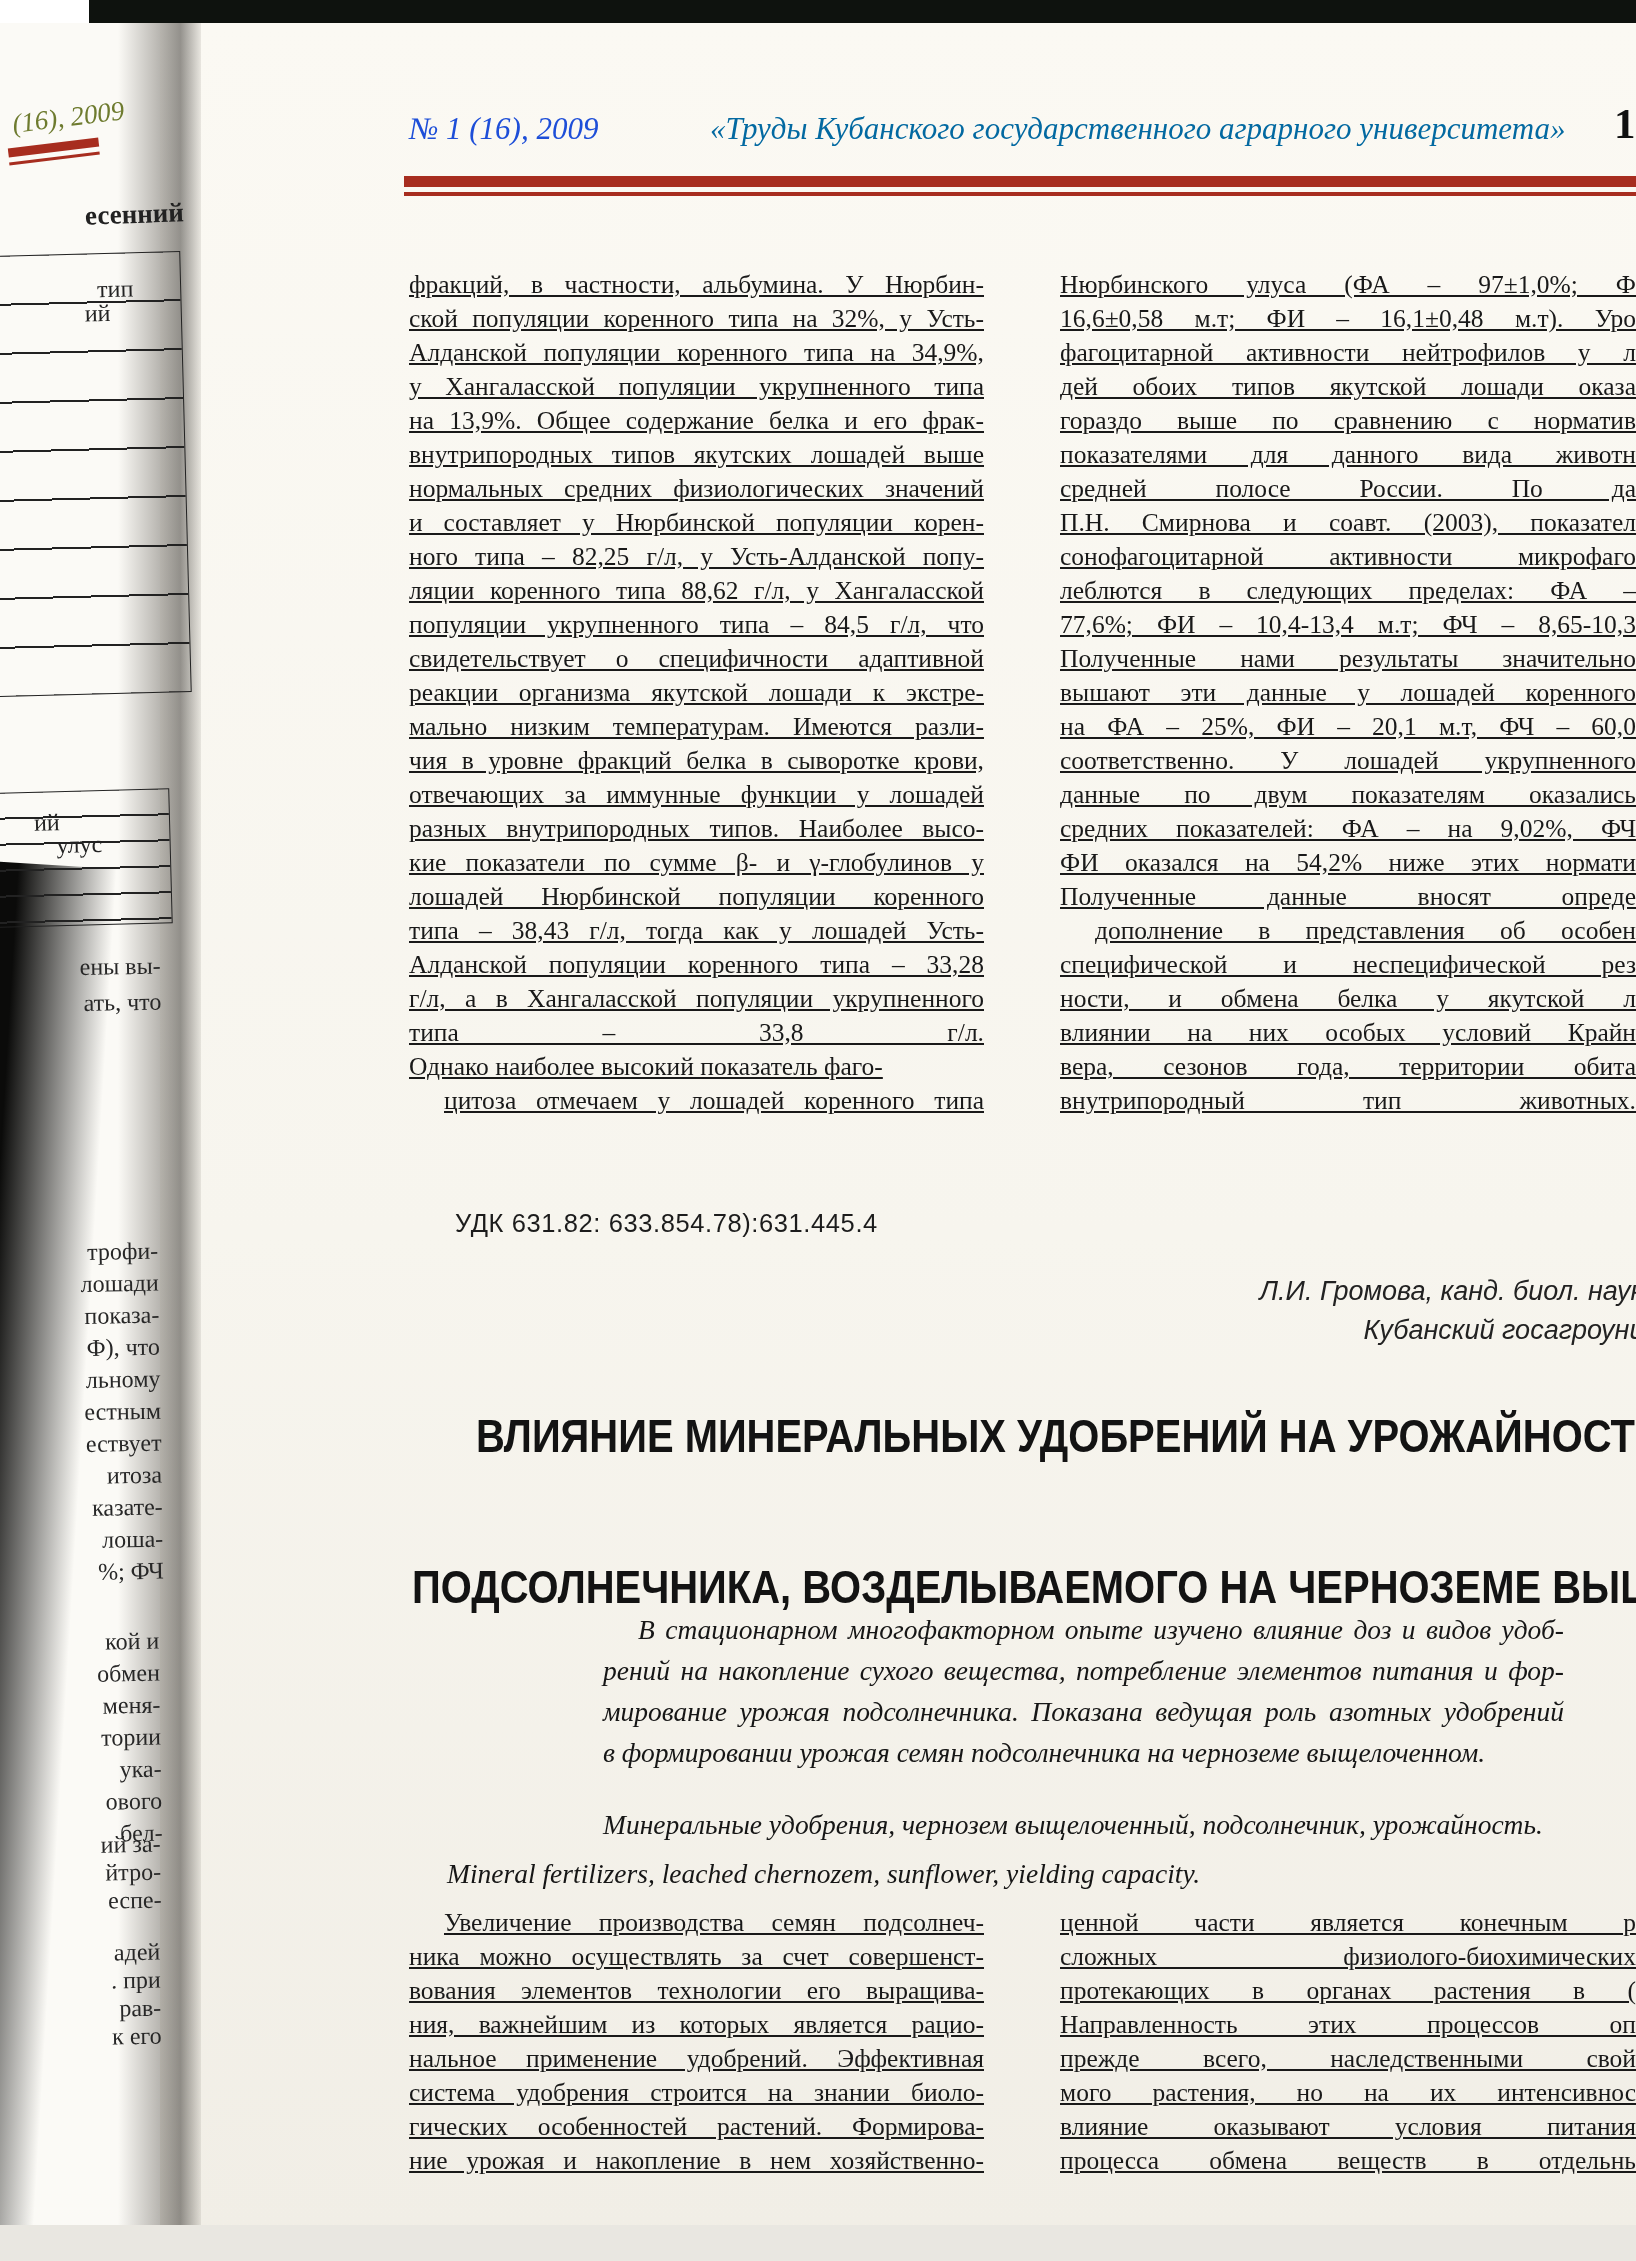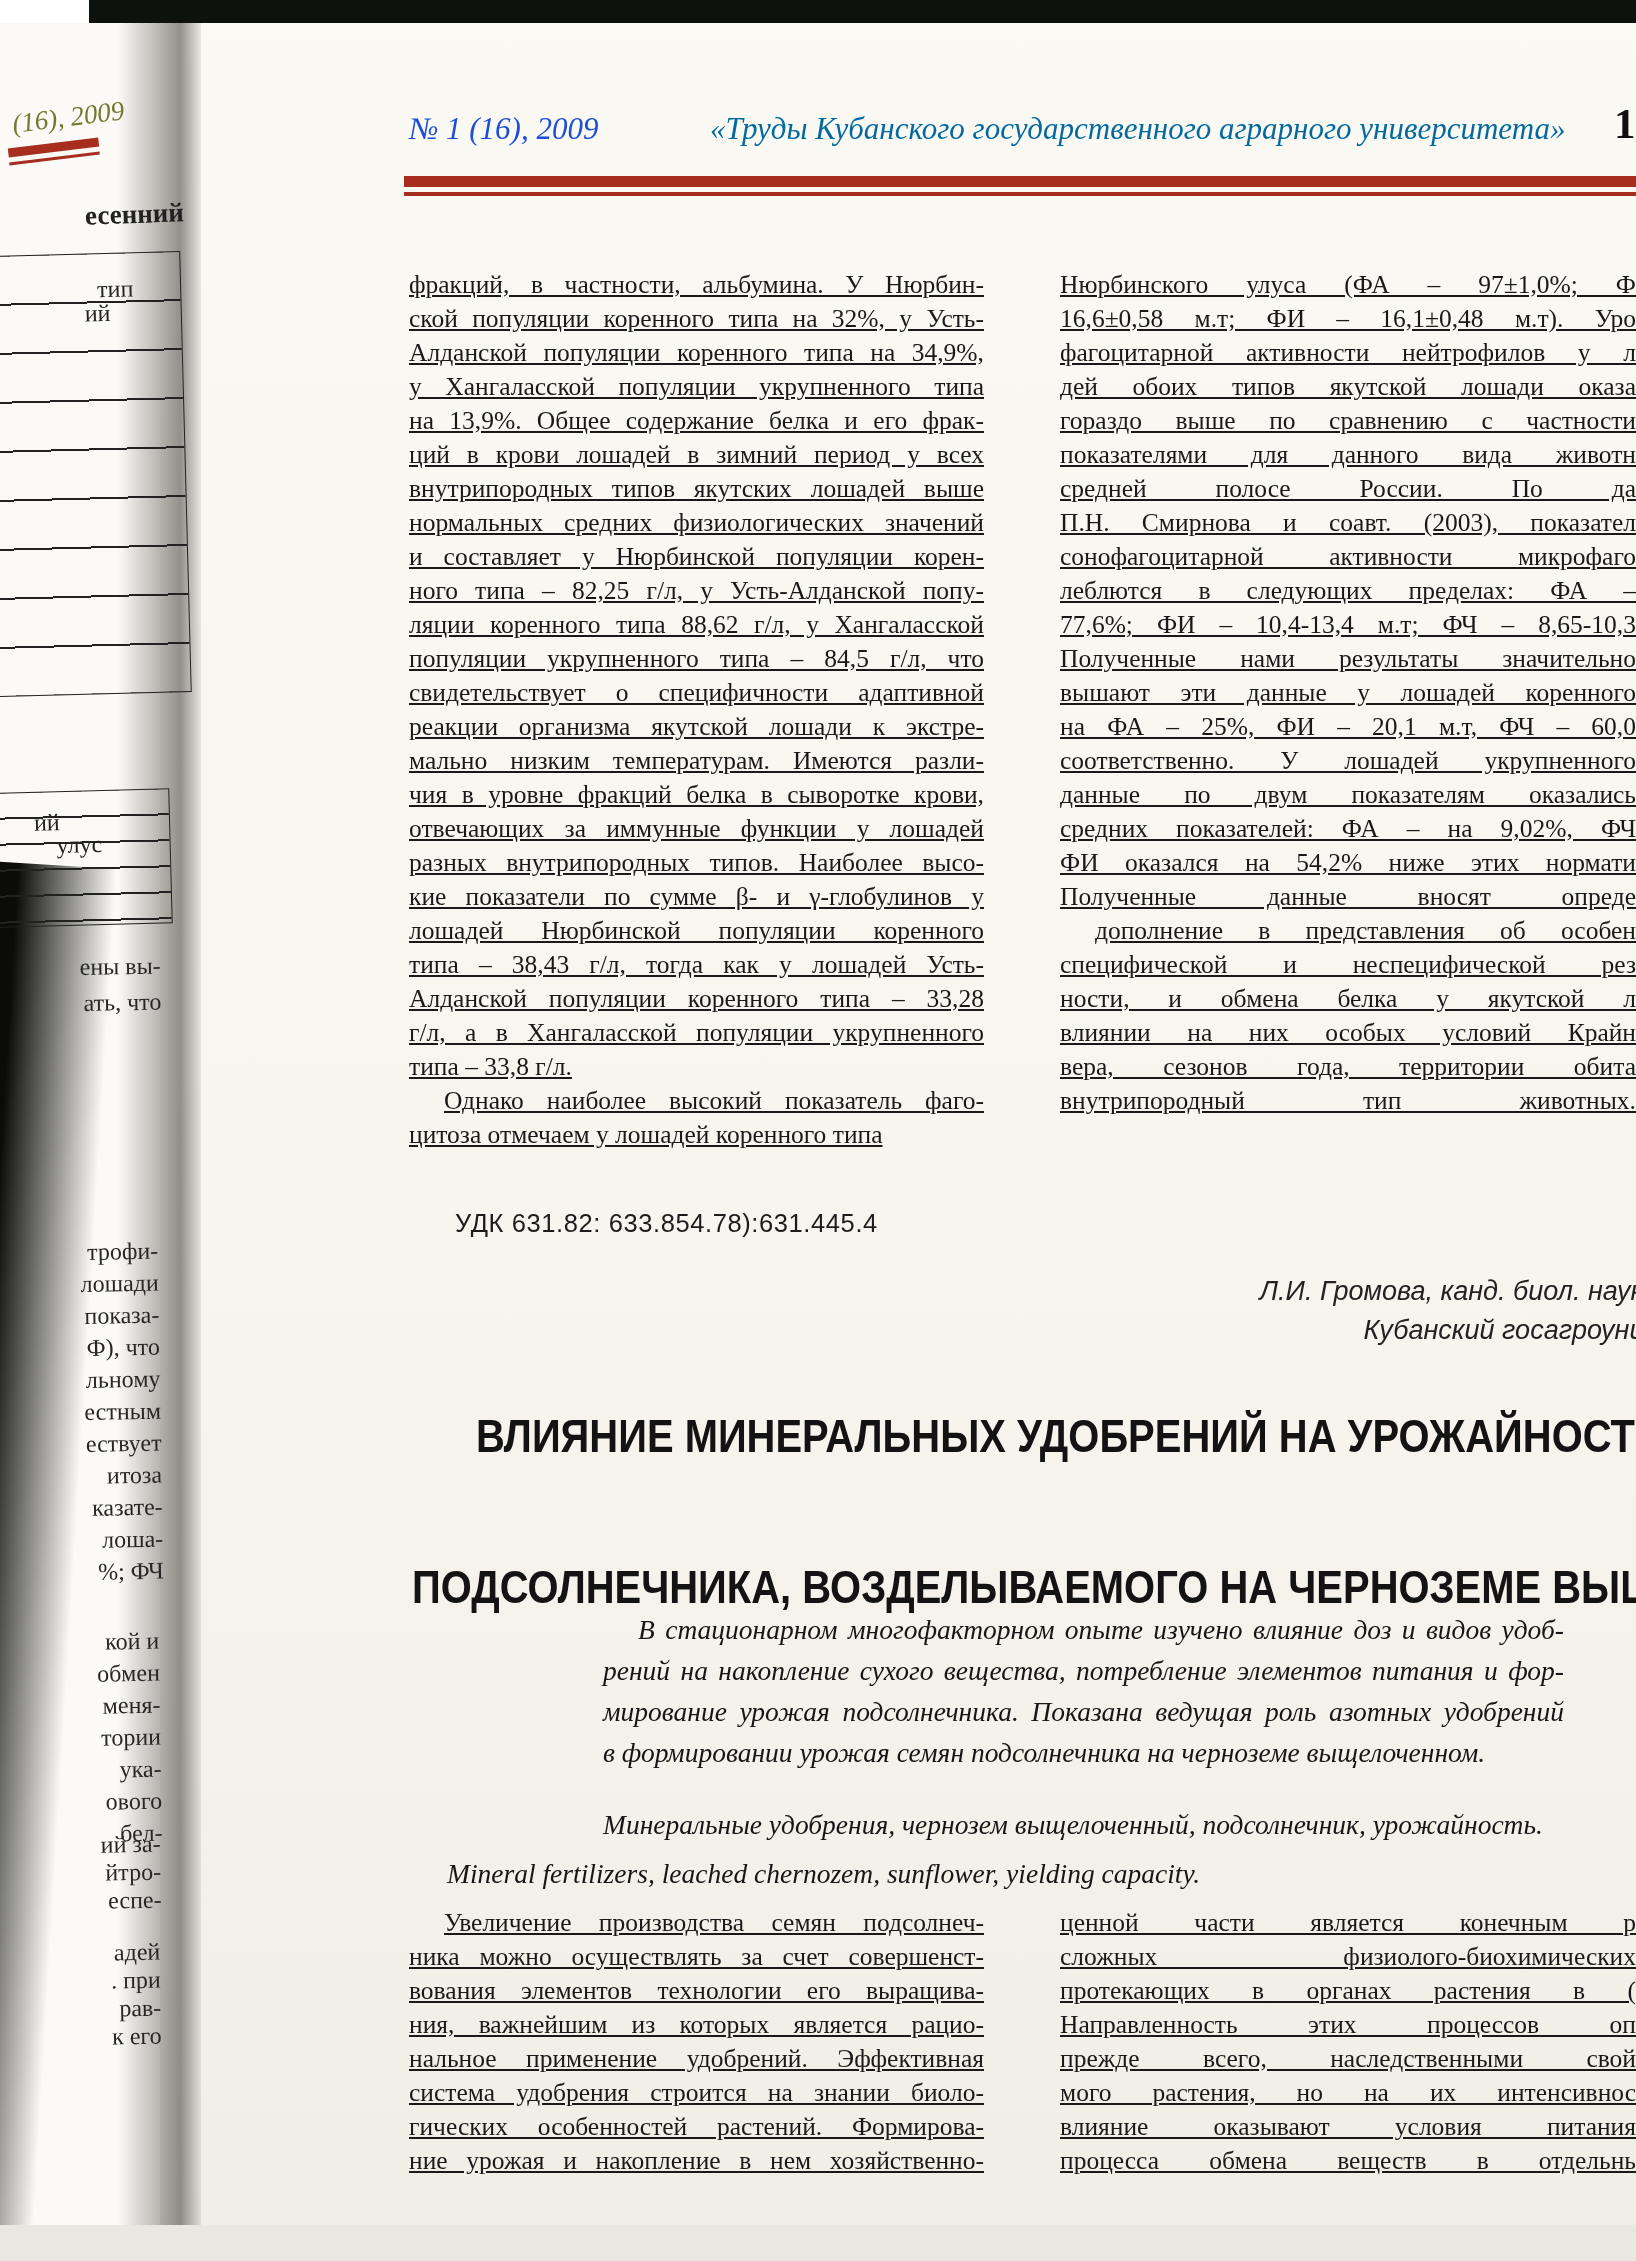--- a/index.html
+++ b/index.html
@@ -158,21 +158,20 @@
       <div class="line">рав-</div>
       <div class="line">к его</div>
     </div>
 
   <div class="abs col prev-left">
       <div class="line">фракций, в частности, альбумина. У Нюрбин-</div>
       <div class="line">ской популяции коренного типа на 32%, у Усть-</div>
       <div class="line">Алданской популяции коренного типа на 34,9%,</div>
       <div class="line">у Хангаласской популяции укрупненного типа</div>
       <div class="line">на 13,9%. Общее содержание белка и его фрак-</div>
-      <div class="line">ций в крови лошадей в зимний период у всех</div>
       <div class="line">внутрипородных типов якутских лошадей выше</div>
       <div class="line">нормальных средних физиологических значений</div>
       <div class="line">и составляет у Нюрбинской популяции корен-</div>
       <div class="line">ного типа – 82,25 г/л, у Усть-Алданской попу-</div>
       <div class="line">ляции коренного типа 88,62 г/л, у Хангаласской</div>
       <div class="line">популяции укрупненного типа – 84,5 г/л, что</div>
       <div class="line">свидетельствует о специфичности адаптивной</div>
       <div class="line">реакции организма якутской лошади к экстре-</div>
       <div class="line">мально низким температурам. Имеются разли-</div>
       <div class="line">чия в уровне фракций белка в сыворотке крови,</div>
@@ -185,21 +184,21 @@
       <div class="line">г/л, а в Хангаласской популяции укрупненного</div>
       <div class="line">типа – 33,8 г/л.</div>
       <div class="line">Однако наиболее высокий показатель фаго-</div>
       <div class="line">цитоза отмечаем у лошадей коренного типа</div>
     </div>
   <div class="abs col prev-right">
       <div class="line">Нюрбинского улуса (ФА – 97±1,0%; Ф</div>
       <div class="line">16,6±0,58 м.т; ФИ – 16,1±0,48 м.т). Уро</div>
       <div class="line">фагоцитарной активности нейтрофилов у л</div>
       <div class="line">дей обоих типов якутской лошади оказа</div>
-      <div class="line">гораздо выше по сравнению с частности</div>
+      <div class="line">гораздо выше по сравнению с норматив</div>
       <div class="line">показателями для данного вида животн</div>
       <div class="line">средней полосе России. По да</div>
       <div class="line">П.Н. Смирнова и соавт. (2003), показател</div>
       <div class="line">сонофагоцитарной активности микрофаго</div>
       <div class="line">леблются в следующих пределах: ФА –</div>
       <div class="line">77,6%; ФИ – 10,4-13,4 м.т; ФЧ – 8,65-10,3</div>
       <div class="line">Полученные нами результаты значительно</div>
       <div class="line">вышают эти данные у лошадей коренного</div>
       <div class="line">на ФА – 25%, ФИ – 20,1 м.т, ФЧ – 60,0</div>
       <div class="line">соответственно. У лошадей укрупненного</div>

